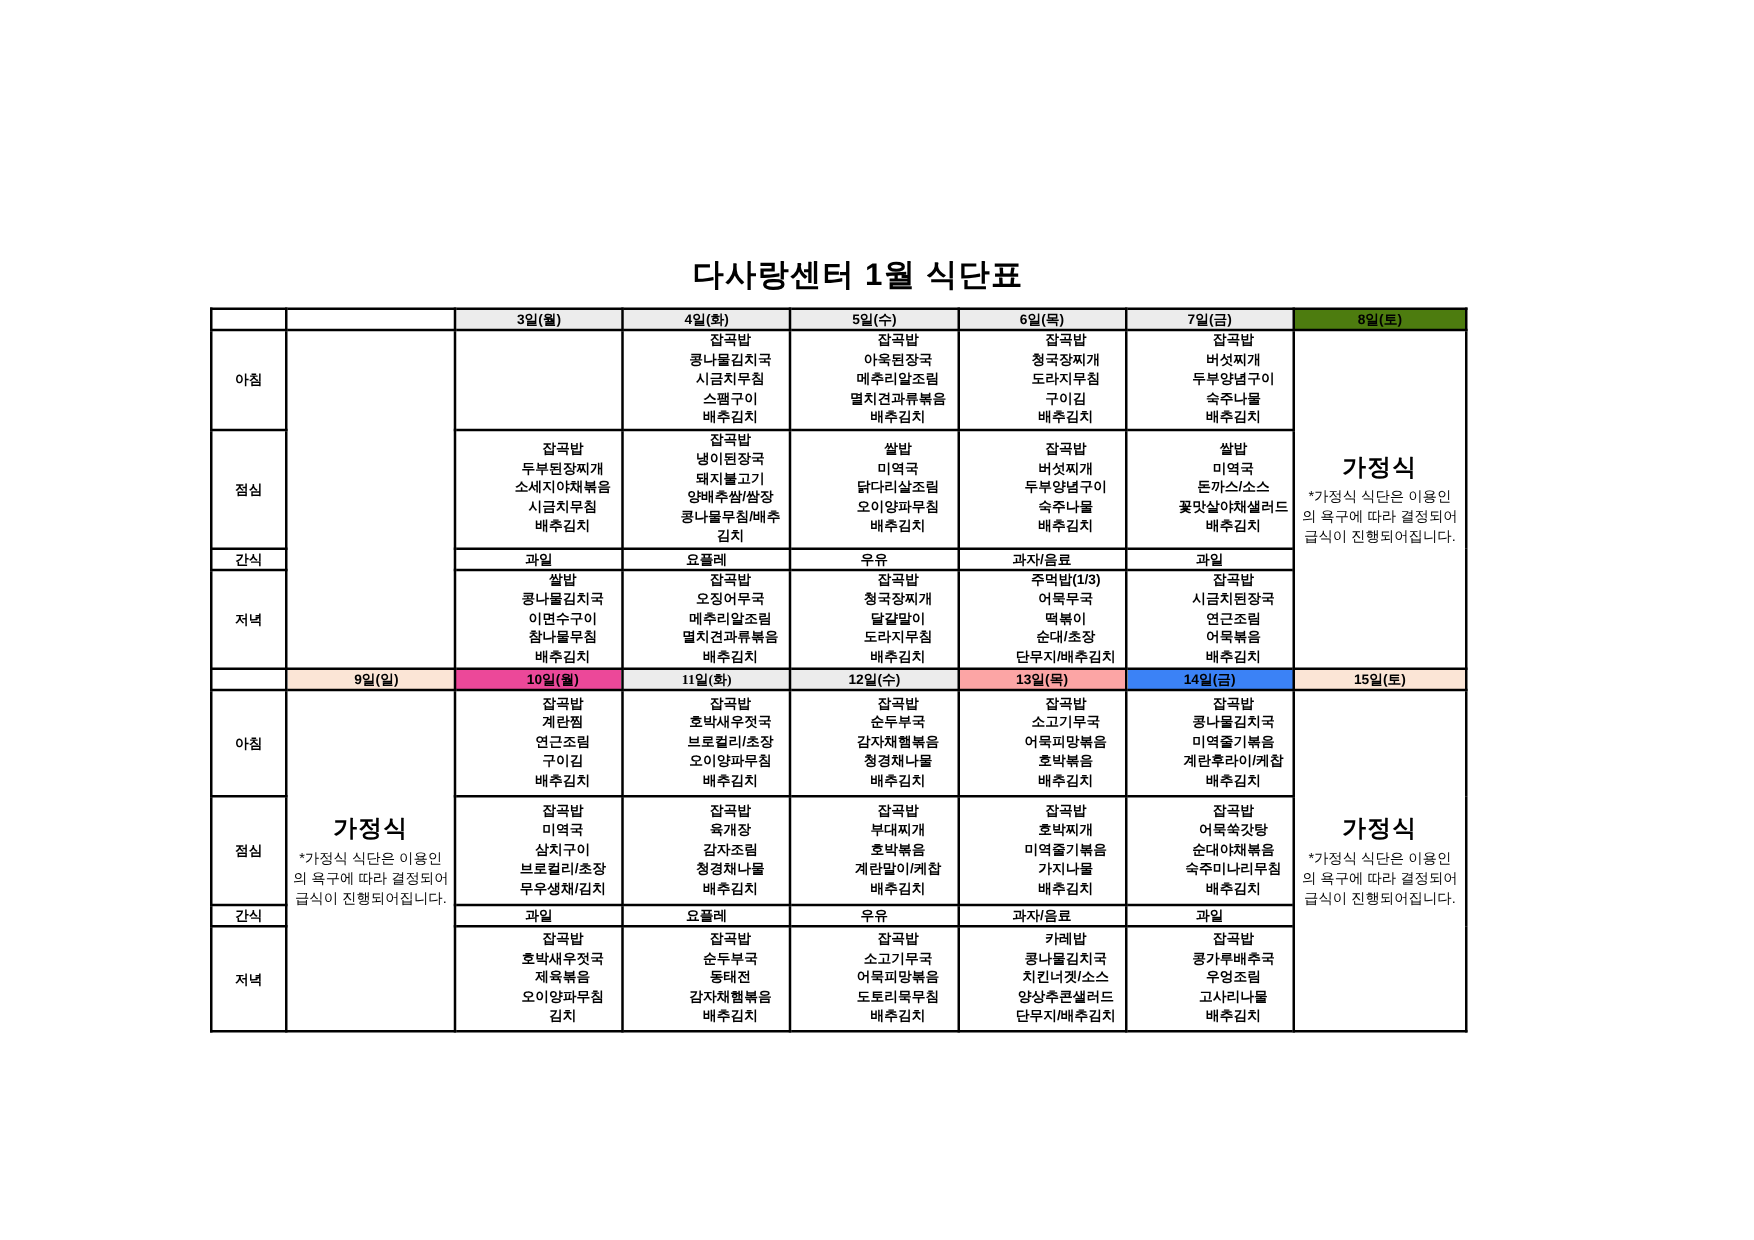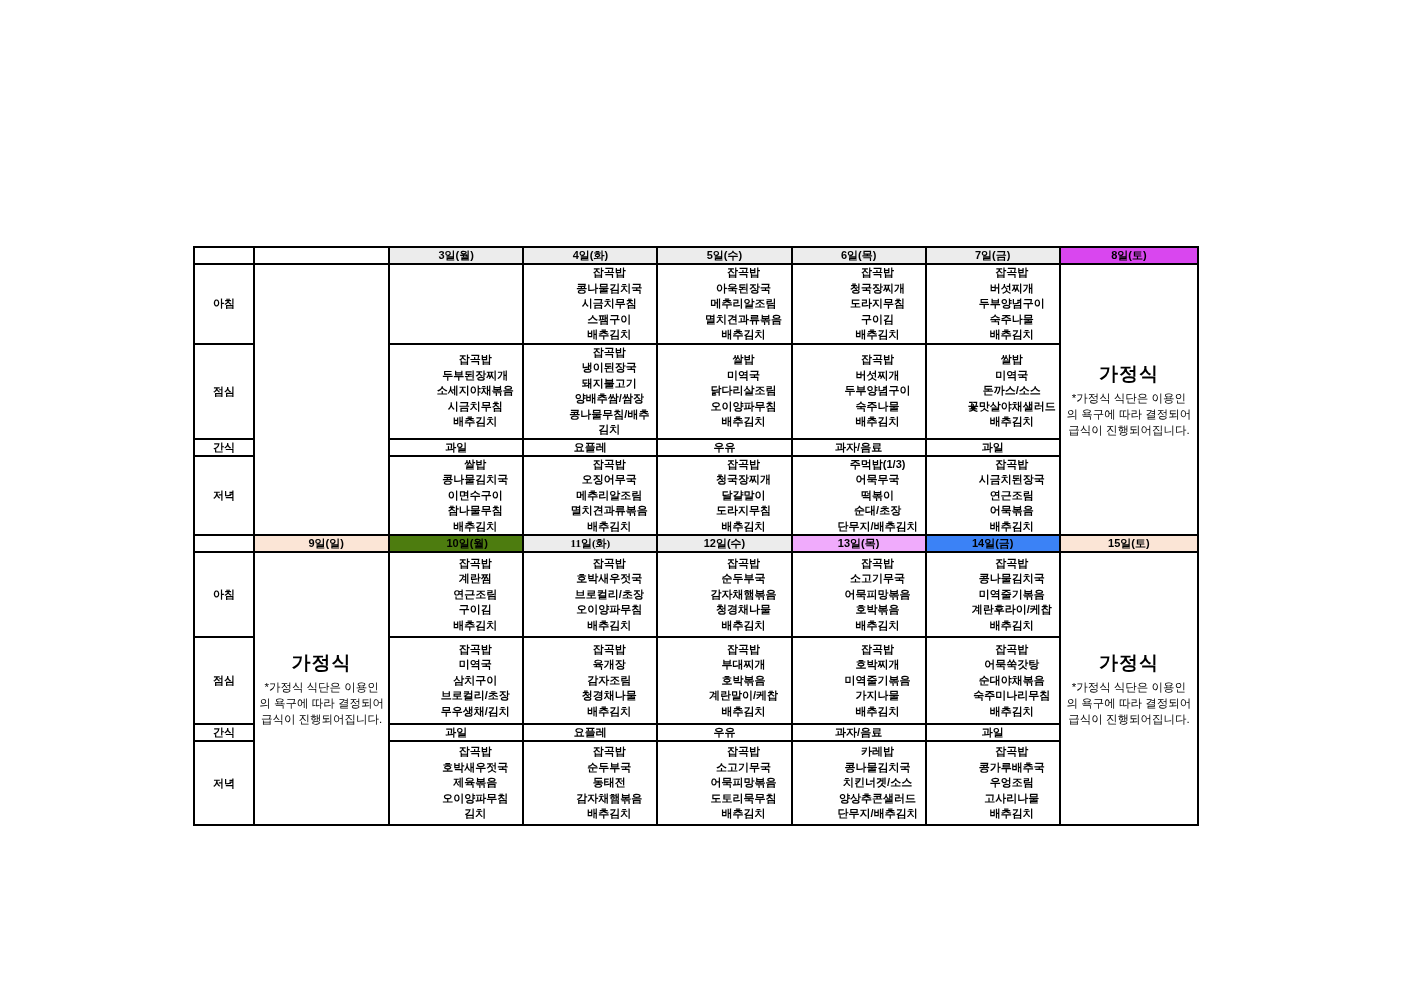--- a/index.html
+++ b/index.html
@@ -16,21 +16,21 @@
     left: 183px;
     top: 203px;
     width: 1007px;
     text-align: center;
     font-size: 25px;
     font-weight: 700;
     letter-spacing: 1px;
   }
   table.menu-table {
     position: absolute;
-    left: 193px;
+    left: 168px;
     top: 246px;
     border-collapse: collapse;
     table-layout: fixed;
     width: 1006px;
   }
   td {
     border: 2px solid #000000;
     padding: 0 2px;
     text-align: center;
     vertical-align: middle;
@@ -63,20 +63,21 @@
     font-size: 11.5px;
     font-weight: 400;
     line-height: 16px;
   }
 </style>
 </head>
 <body>
 
 <div class="page">
 
+  <div class="doc-title">다사랑센터 1월 식단표</div>
 
   <table class="menu-table">
     <colgroup>
       <col style="width:60px">
         <col style="width:135px">
       <col style="width:134px">
         <col style="width:134px">
         <col style="width:134px">
       <col style="width:134px">
         <col style="width:134px">
@@ -85,21 +86,21 @@
 
     <tbody>
         <tr class="r-head">
       <td></td>
       <td></td>
       <td class="date-header" style="background-color: rgb(236, 236, 236);">3일(월)</td>
       <td class="date-header dsep" style="background-color: rgb(236, 236, 236);">4일(화)</td>
       <td class="date-header dsep" style="background-color: rgb(236, 236, 236);">5일(수)</td>
       <td class="date-header dsep" style="background-color: rgb(236, 236, 236);">6일(목)</td>
       <td class="date-header dsep" style="background-color: rgb(236, 236, 236);">7일(금)</td>
-      <td class="date-header" style="background-color: #d946ef;">8일(토)</td>
+      <td class="date-header" style="background-color: #4d7c0f;">8일(토)</td>
     </tr>
 
     <tr class="r-meal">
       <td class="row-label">아침</td>
       <td rowspan="4"></td>
       <td class="menu"></td>
       <td class="menu dsep">잡곡밥
 콩나물김치국
 시금치무침
 스팸구이
@@ -192,24 +193,24 @@
       <td class="menu dsep">잡곡밥
 시금치된장국
 연근조림
 어묵볶음
 배추김치</td>
     </tr>
 
     <tr class="r-head">
       <td></td>
       <td class="date-header" style="background-color: rgb(251, 229, 214); padding-left: 11px;">9일(일)</td>
-      <td class="date-header" style="background-color: #4d7c0f; padding-left: 24px;">10일(월)</td>
+      <td class="date-header" style="background-color: #ec4899; padding-left: 24px;">10일(월)</td>
       <td class="date-header dsep" style="background-color: rgb(236, 236, 236); font-family: Liberation Serif, serif;">11일(화)</td>
       <td class="date-header dsep" style="background-color: rgb(236, 236, 236);">12일(수)</td>
-      <td class="date-header dsep" style="background-color: #f0abfc;">13일(목)</td>
+      <td class="date-header dsep" style="background-color: #fca5a5;">13일(목)</td>
       <td class="date-header dsep" style="background-color: #3b82f6;">14일(금)</td>
       <td class="date-header" style="background-color: rgb(251, 229, 214);">15일(토)</td>
     </tr>
 
     <tr class="r-meal2">
       <td class="row-label">아침</td>
       <td rowspan="4">
         <div class="home-block">
           <div class="home-title">가정식</div>
           <div class="home-note">*가정식 식단은 이용인</div>

